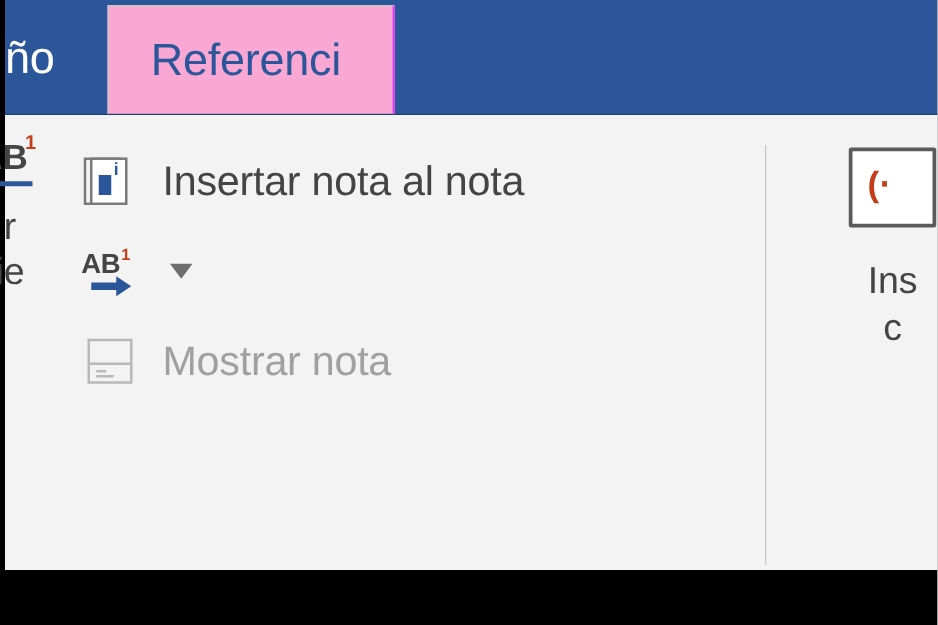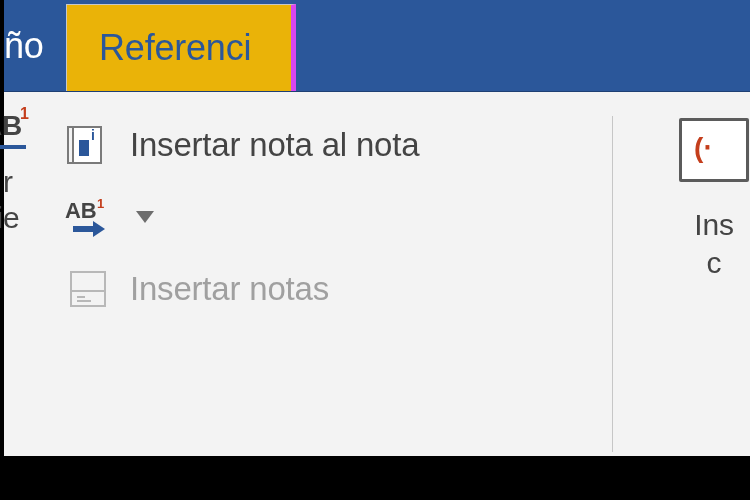--- a/index.html
+++ b/index.html
@@ -19,36 +19,37 @@
       background:#f3f3f3;
     }
 
     
     .tabs {
       display:flex;
       height:92px;
       background:#2b579a;
       border-bottom: 1px solid #1e3f73;
       align-items: stretch;
+      gap: 20px;
     }
     .tab {
       display:flex; align-items:center; justify-content:center;
       font-size:36px;
       color:#fff;
       padding: 0 32px;
       cursor:pointer;
       white-space:nowrap;
     }
     .tab-diseno { padding-left:0; padding-right:22px; }
     .tab-active {
-      background:#eab308;
+      background:#f9a8d4;
       color:#2b579a;
       border-top: 1px solid #c8c8c8;
       border-left: 1px solid #c8c8c8;
-      border-right: 5px solid #d946ef;
+      border-right: 2px solid #d946ef;
       margin-top:4px;
       padding: 0 35px 0 28px;
     }
     
     .tab-referencias {
       flex: 0 0 auto;
       min-width: 230px;
       overflow:hidden;
     }
 
@@ -229,21 +230,21 @@
 
           <div class="cmd disabled">
             <span class="icon">
               <svg width="42" height="40" viewBox="0 0 42 40">
                 <rect x="4" y="3" width="34" height="34" fill="none" stroke="#b8b8b8" stroke-width="2"></rect>
                 <line x1="4" y1="22" x2="38" y2="22" stroke="#b8b8b8" stroke-width="2"></line>
                 <line x1="10" y1="28" x2="18" y2="28" stroke="#b8b8b8" stroke-width="2"></line>
                 <line x1="10" y1="32" x2="24" y2="32" stroke="#b8b8b8" stroke-width="2"></line>
               </svg>
             </span>
-            <span>Insertar notas</span>
+            <span>Mostrar nota</span>
           </div>
 
         </div>
 
         <div class="group-caption">
           <span class="group-caption-text">Notas al pie</span>
           <span class="dlg-launcher"></span>
         </div>
       </div>
 

